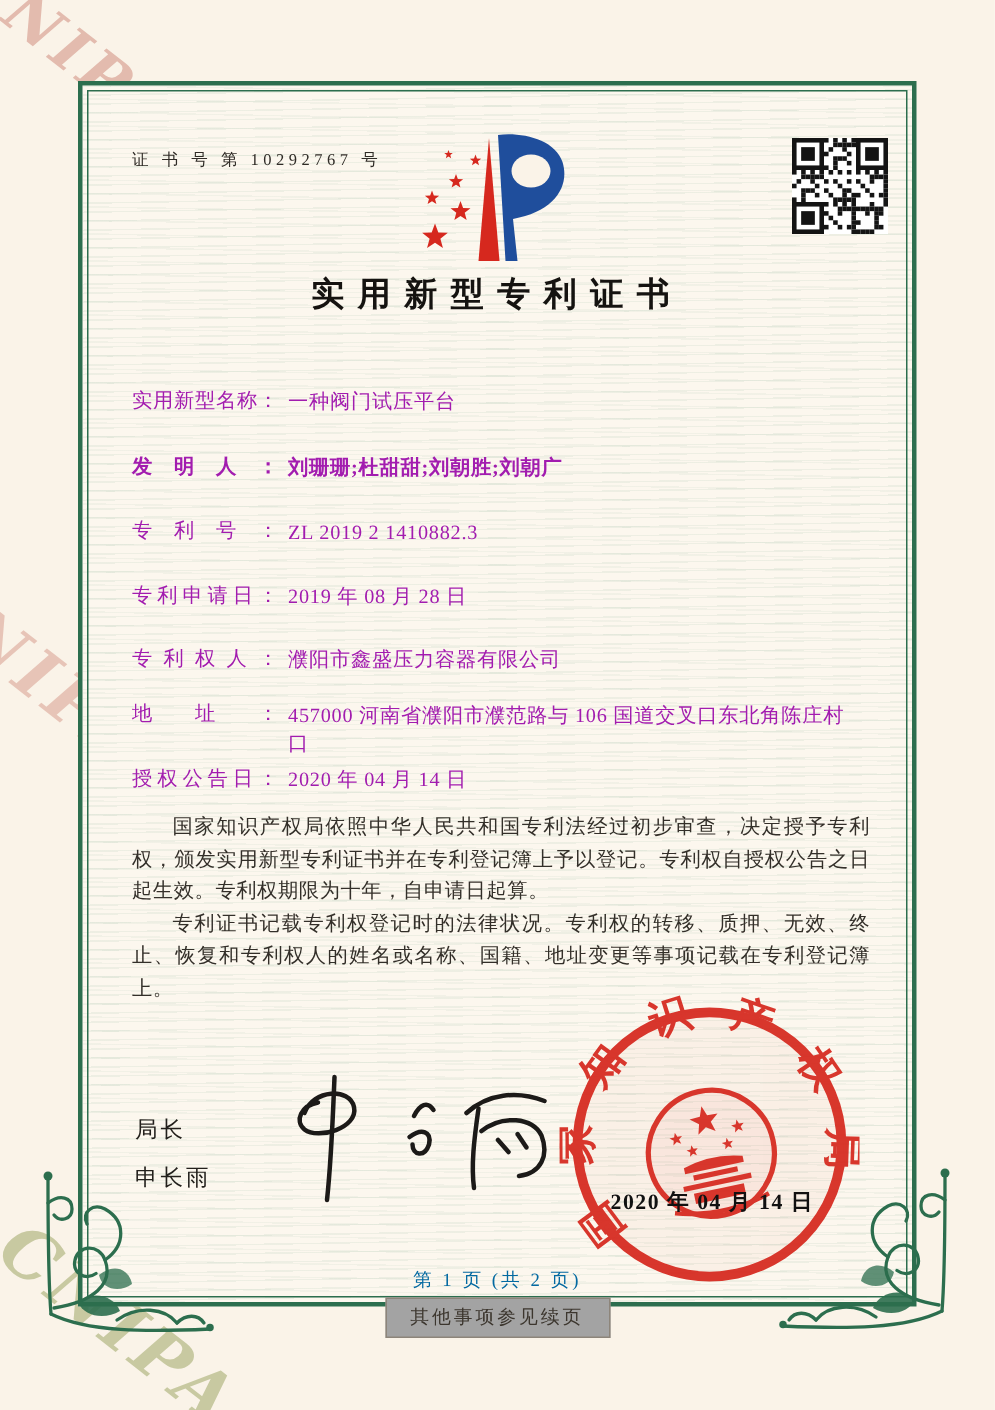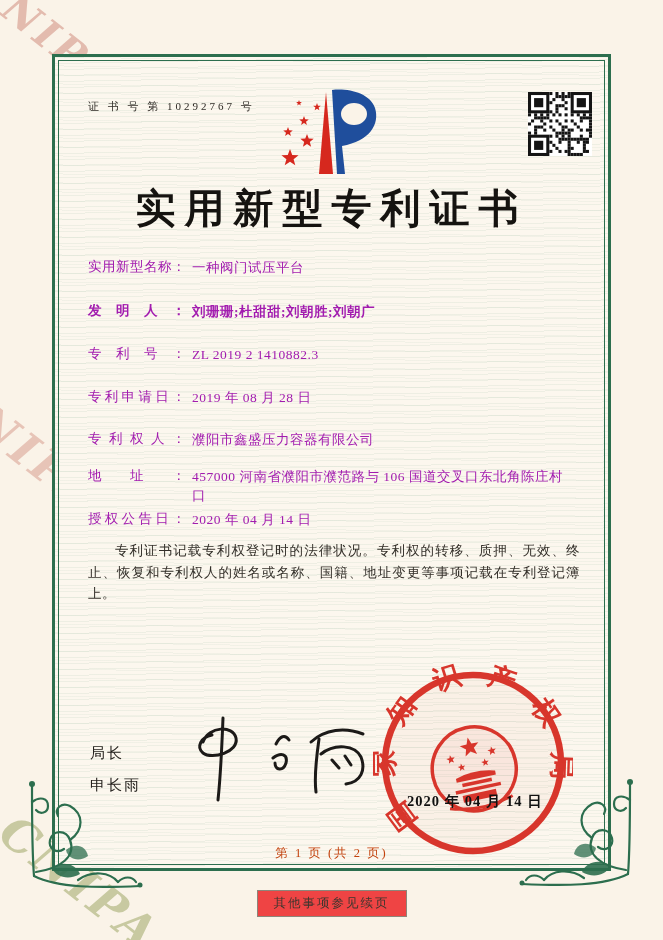--- a/index.html
+++ b/index.html
@@ -27,44 +27,44 @@
   }
   #frame .waves{
     position:absolute;left:0;top:0;right:0;bottom:0;
     background:
       repeating-linear-gradient(179deg, rgba(150,185,160,.14) 0 1px, transparent 1px 6px),
       repeating-linear-gradient(181deg, rgba(150,185,160,.10) 0 1px, transparent 1px 9px);
   }
   .cert-no{position:absolute;left:88px;top:99px;font-size:11px;letter-spacing:3px;color:#2f2b26;}
   .title{
     position:absolute;left:0;top:181px;width:663px;text-align:center;
-    font-size:40px;font-weight:bold;letter-spacing:9px;color:#151310;
+    font-size:22px;font-weight:bold;letter-spacing:9px;color:#151310;
   }
   .row{position:absolute;left:88px;font-size:13.5px;color:#a21caf;width:500px;}
   .lbl{
     display:inline-block;width:98px;text-align:justify;text-align-last:justify;
     vertical-align:top;letter-spacing:0.5px;
   }
   .val{display:inline-block;vertical-align:top;margin-left:6px;letter-spacing:0.5px;max-width:372px;line-height:19px;}
   .pair2{position:absolute;left:257px;top:0;}
   .body-text{
     position:absolute;left:88px;top:540px;width:492px;
     font-size:13.5px;line-height:21.5px;text-align:justify;color:#332f29;
     letter-spacing:0.4px;
   }
   .body-text p{margin:0;text-indent:2em;}
   .signer{position:absolute;left:90px;font-size:15px;letter-spacing:2px;color:#23201c;}
   .seal-date{
     position:absolute;left:407px;top:792px;font-size:14.5px;letter-spacing:1px;
     color:#111;z-index:6;font-weight:bold;
   }
-  .footer{position:absolute;left:0;top:845px;width:663px;text-align:center;font-size:12.5px;letter-spacing:2px;color:#c2410c;}
+  .footer{position:absolute;left:0;top:845px;width:663px;text-align:center;font-size:12.5px;letter-spacing:2px;color:#0369a1;}
   .note-box{
-    position:absolute;left:50%;top:890px;transform:translateX(-50%);
-    border:1px solid #8d857a;background:#ef4444;padding:4px 16px;
+    position:absolute;left:50%;top:865px;transform:translateX(-50%);
+    border:1px solid #8d857a;background:#a3a3a3;padding:4px 16px;
     font-size:12.5px;letter-spacing:2px;color:#3c362e;white-space:nowrap;
   }
   svg{display:block;}
 </style>
 </head>
 <body>
 
 <div class="wm" style="left:-38px;top:8px;font-size:40px;color:rgba(208,140,125,0.55);">CNIPA</div>
 <div class="wm" style="left:596px;top:-26px;font-size:40px;color:rgba(208,140,125,0.4);">CNIPA</div>
 <div class="wm" style="left:398px;top:262px;font-size:50px;color:rgba(120,110,95,0.10);">CNIPA</div>
@@ -275,20 +275,21 @@
   <span class="lbl">专利权人：</span><span class="val">濮阳市鑫盛压力容器有限公司</span>
 </div>
 <div class="row" style="top:467px;">
   <span class="lbl">地址：</span><span class="val">457000 河南省濮阳市濮范路与 106 国道交叉口东北角陈庄村口</span>
 </div>
 <div class="row" style="top:510px;">
   <span class="lbl">授权公告日：</span><span class="val">2020 年 04 月 14 日</span>
 </div>
 
 <div class="body-text">
+  <p>国家知识产权局依照中华人民共和国专利法经过初步审查，决定授予专利权，颁发实用新型专利证书并在专利登记簿上予以登记。专利权自授权公告之日起生效。专利权期限为十年，自申请日起算。</p>
   <p>专利证书记载专利权登记时的法律状况。专利权的转移、质押、无效、终止、恢复和专利权人的姓名或名称、国籍、地址变更等事项记载在专利登记簿上。</p>
 </div>
 
 <div class="signer" style="top:744px;text-align:right;">局长</div>
 <div class="signer" style="top:776px;">申长雨</div>
 
 <svg class="abs" style="left:175px;top:712px;" width="210" height="95" viewBox="0 0 210 95">
   <g stroke="#1c1a18" stroke-width="3" fill="none" stroke-linecap="round" stroke-linejoin="round">
     <path d="M48,6 C47,30 46,60 43,88"></path>
     <path d="M28,30 C34,14 58,13 61,26 C64,40 37,48 28,41 C21,35 26,25 37,23"></path>

